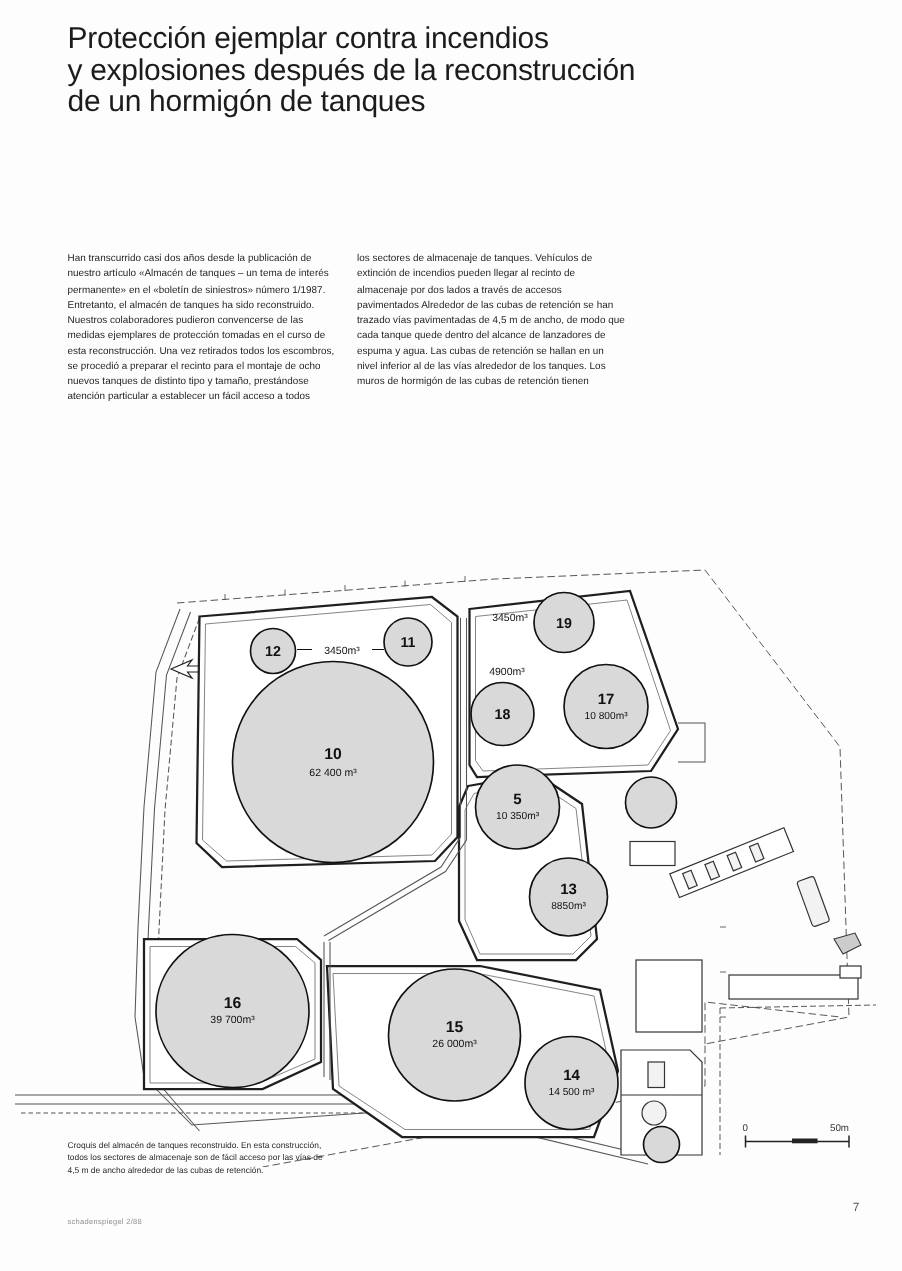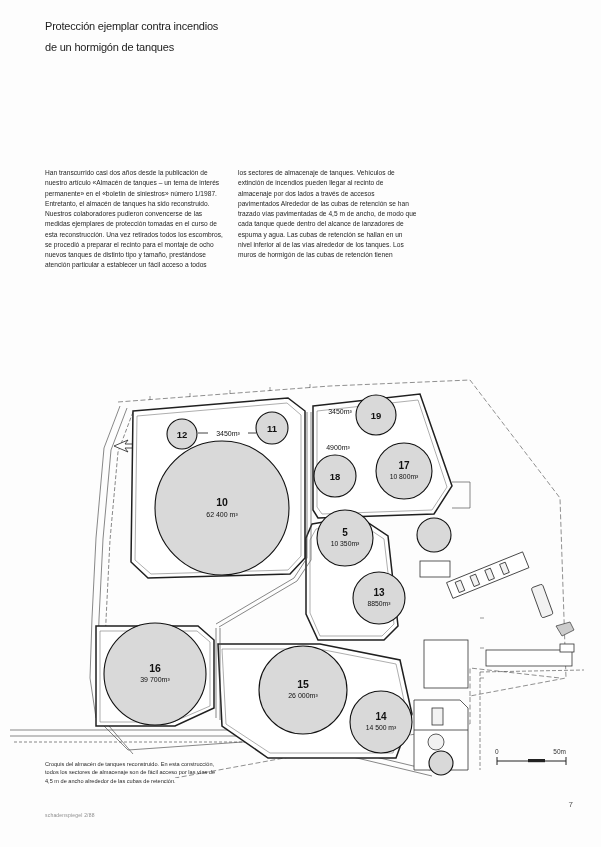--- a/index.html
+++ b/index.html
@@ -23,21 +23,21 @@
     background: #fdfdfd;
     overflow: hidden;
   }
 
   
   .headline {
     position: absolute;
     left: 45px;
     top: 16px;
     width: 500px;
-    font-size: 11px;
+    font-size: 20px;
     line-height: 21px;
     letter-spacing: -0.2px;
     color: #1c1c1c;
     font-weight: 400;
   }
   .headline .hl-line { display: block; white-space: nowrap; }
 
   
   .columns {
     position: absolute;
@@ -98,20 +98,21 @@
 
   
 </style>
 </head>
 <body>
 
 <div class="page">
 
   <div class="headline">
     <span class="hl-line">Protección ejemplar contra incendios</span>
+    <span class="hl-line">y explosiones después de la reconstrucción</span>
     <span class="hl-line">de un hormigón de tanques</span>
   </div>
 
   <div class="columns">
     <div class="col">
       <p>Han transcurrido casi dos años desde la publicación de nuestro artículo «Almacén de tanques – un tema de interés permanente» en el «boletín de siniestros» número 1/1987. Entretanto, el almacén de tanques ha sido reconstruido. Nuestros colaboradores pudieron convencerse de las medidas ejemplares de protección tomadas en el curso de esta reconstrucción. Una vez retirados todos los escombros, se procedió a preparar el recinto para el montaje de ocho nuevos tanques de distinto tipo y tamaño, prestándose atención particular a establecer un fácil acceso a todos</p>
     </div>
     <div class="col">
       <p>los sectores de almacenaje de tanques. Vehículos de extinción de incendios pueden llegar al recinto de almacenaje por dos lados a través de accesos pavimentados Alrededor de las cubas de retención se han trazado vías pavimentadas de 4,5 m de ancho, de modo que cada tanque quede dentro del alcance de lanzadores de espuma y agua. Las cubas de retención se hallan en un nivel inferior al de las vías alrededor de los tanques. Los muros de hormigón de las cubas de retención tienen</p>
     </div>

